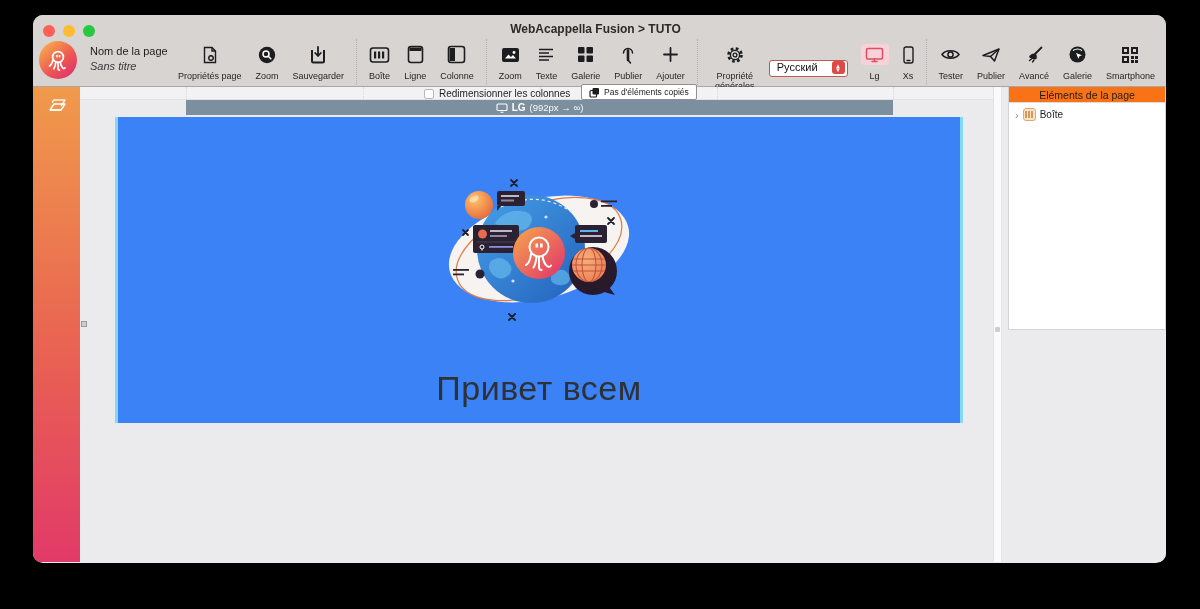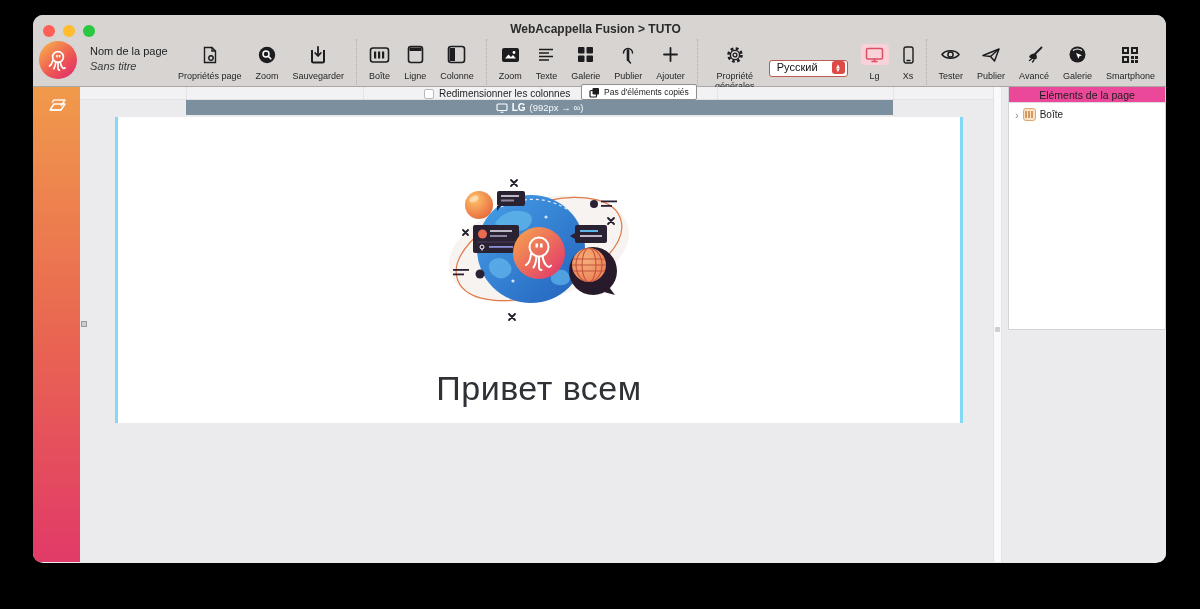--- a/index.html
+++ b/index.html
@@ -45,34 +45,34 @@
   .resize { position:absolute; top:1px; left:344px; display:flex; align-items:center; gap:5px; z-index:3; }
   .checkbox { width:10px; height:10px; background:#fff; border:1px solid #B9B8BA; border-radius:2px; }
   .resize .lbl { font-size:10px; color:#1f1f1f; }
   .copied { position:absolute; top:-3px; left:480px; height:16px; background:#fff; border:1px solid #8F8E90;
             border-radius:2px; display:flex; align-items:center; gap:4px; padding:0 7px; z-index:3;margin-left:21px; }
   .copied .lbl { font-size:8.5px; color:#222; }
   .lgbar { position:absolute; left:106px; top:13px; width:707px; height:15px; background:#7C8F9E;
            display:flex; align-items:center; justify-content:center; gap:4px; color:#fff; z-index:2; }
   .lgbar .bp { font-size:10px; font-weight:bold; }
   .lgbar .rng { font-size:9.5px; opacity:.95; }
-  .bluecanvas { position:absolute; left:35px; top:30px; width:848px; height:306px; background:#ffffff;
+  .bluecanvas { position:absolute; left:35px; top:30px; width:848px; height:306px; background:#3b82f6;
                 border-left:3px solid #84D8F5; border-right:3px solid #84D8F5; }
   .illus { position:absolute; left:50%; top:58px; transform:translateX(-50%); }
   .greeting { position:absolute; left:0; right:0; top:252px; text-align:center; font-size:34px;
               color:#2E3136; letter-spacing:.5px; }
   .handle { position:absolute; width:6px; height:6px; background:#CFCECF; border:1px solid #9A999B; }
   .handle.hl { left:1px; top:234px; }
 
   .divider { width:9px; background:#FAF9FB; border-left:1px solid #E3E2E4; border-right:1px solid #E3E2E4; position:relative; }
   .divider .grip { position:absolute; top:240px; left:1px; width:5px; height:5px; background:#CFCECF; border-radius:1px; }
 
   .rightcol { flex:1; position:relative; background:#EBEAEC; }
   .panel { position:absolute; left:6px; top:0; right:0; height:243px; background:#fff; border:1px solid #D3D2D4; border-top:none; }
-  .panel-h { height:16px; line-height:16px; background:#ec4899; border-bottom:1px solid #DCDBDD;
+  .panel-h { height:16px; line-height:16px; background:#f97316; border-bottom:1px solid #DCDBDD;
              text-align:center; font-size:10.5px; color:#1d1d1f; }
   .tree-item { display:flex; align-items:center; gap:4px; padding:5px 4px 0 6px; }
   .chev { font-size:11px; color:#8E8E93; line-height:10px; }
   .boite-ic { width:13px; height:13px; background:#FAE3C8; border:1px solid #E0A870; border-radius:3px;
               display:flex; align-items:center; justify-content:center; gap:1px; }
   .boite-ic i { display:block; width:2px; height:7px; background:#D79A5C; }
   .tree-item .lbl { font-size:10px; color:#1d1d1f; }
 </style>
 </head>
 <body>

